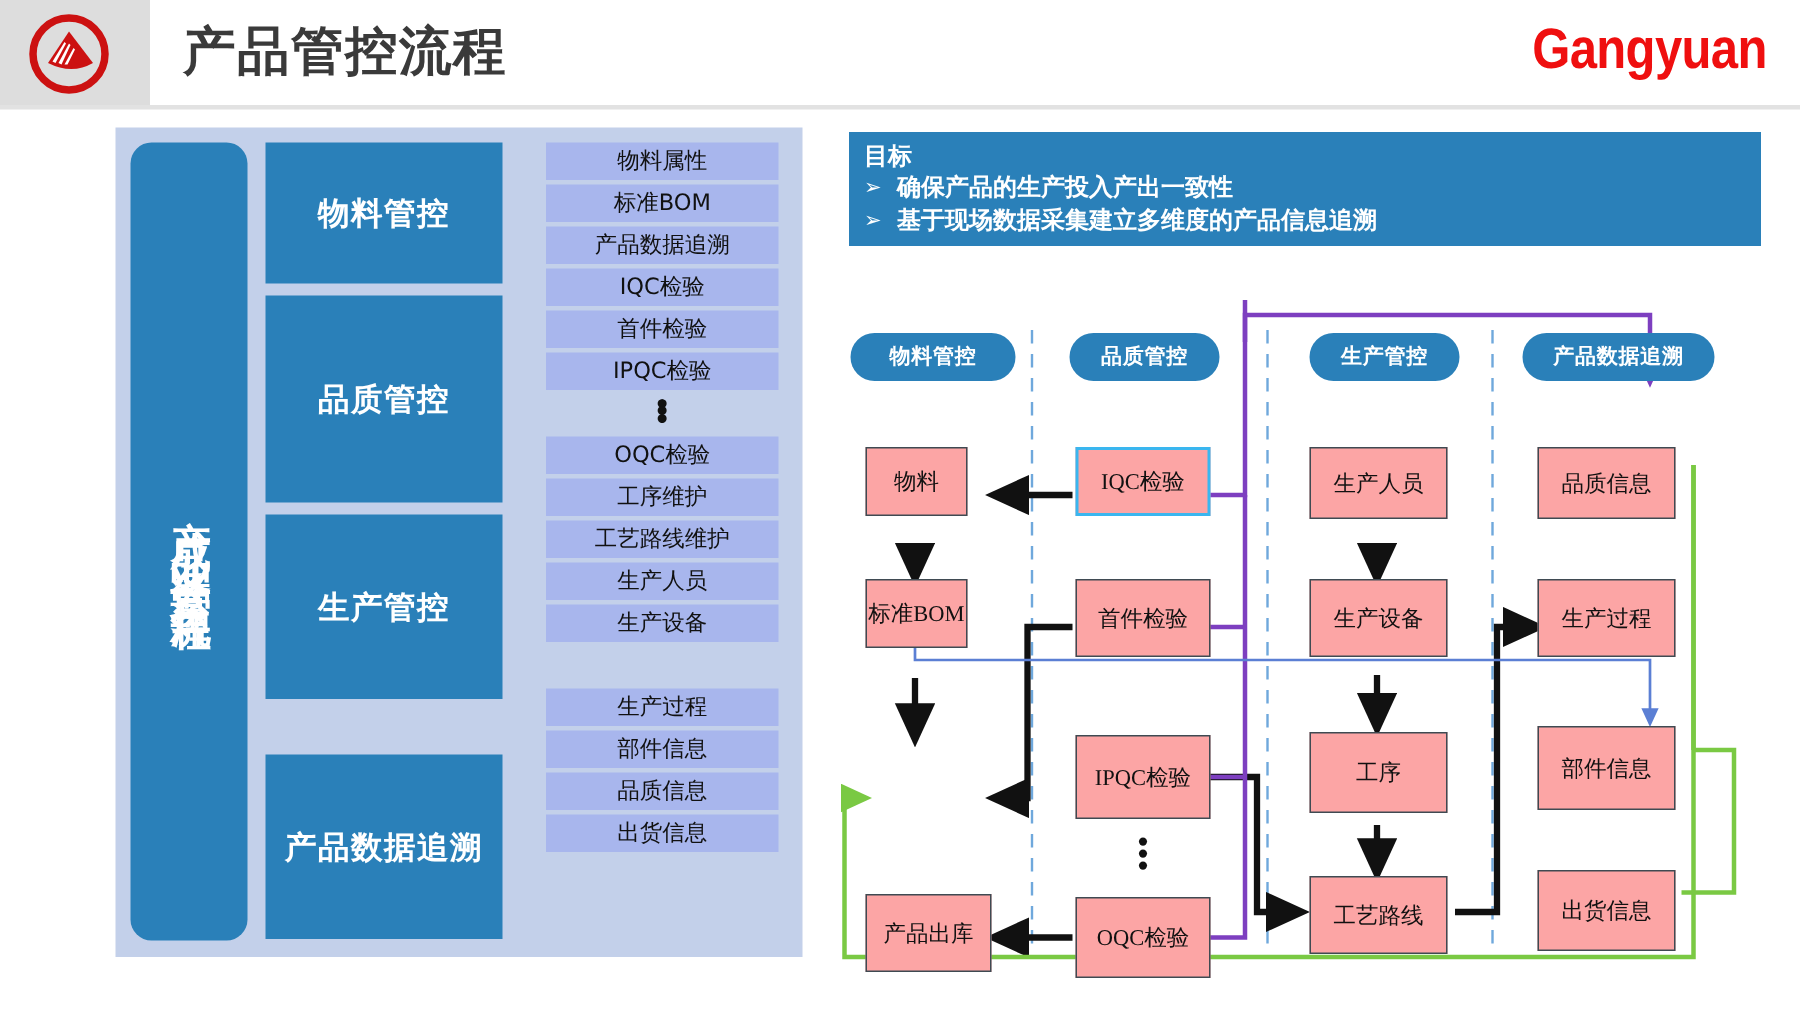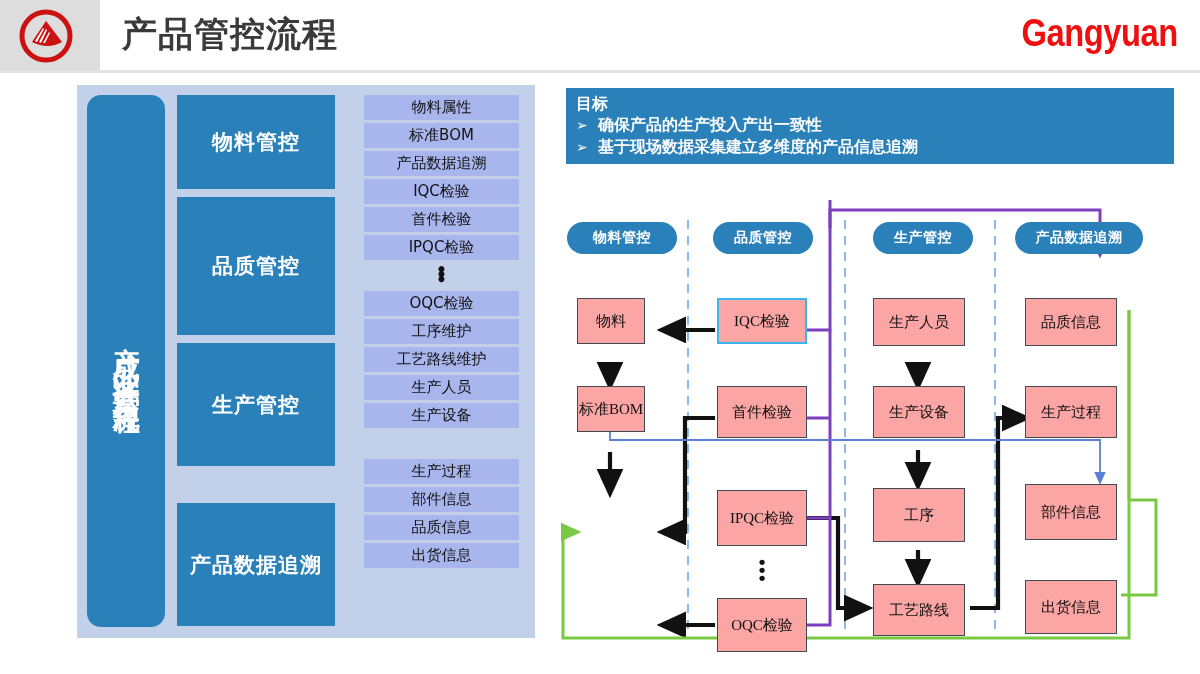--- a/index.html
+++ b/index.html
@@ -285,20 +285,21 @@
     <path d="M275,56 L275,38 L545,38 L545,82" stroke="#7d3fc0" stroke-width="3" fill="none" marker-end="url(#apur2)"></path>
   </svg>
 
   <div class="pill" style="left:12px;top:22px;width:110px;">物料管控</div>
   <div class="pill" style="left:158px;top:22px;width:100px;">品质管控</div>
   <div class="pill" style="left:318px;top:22px;width:100px;">生产管控</div>
   <div class="pill" style="left:460px;top:22px;width:128px;">产品数据追溯</div>
 
   <div class="node" style="left:22px;top:98px;width:68px;height:46px;">物料</div>
   <div class="node" style="left:22px;top:186px;width:68px;height:46px;">标准BOM</div>
+  <div class="node" style="left:22px;top:396px;width:84px;height:52px;">产品出库</div>
 
   <div class="node hl" style="left:162px;top:98px;width:90px;height:46px;">IQC检验</div>
   <div class="node" style="left:162px;top:186px;width:90px;height:52px;">首件检验</div>
   <div class="node" style="left:162px;top:290px;width:90px;height:56px;">IPQC检验</div>
   <div class="vdots" style="left:195px;top:358px;width:24px;">
       <span>•</span>
       <span>•</span>
       <span>•</span>
     </div>
   <div class="node" style="left:162px;top:398px;width:90px;height:54px;">OQC检验</div>

